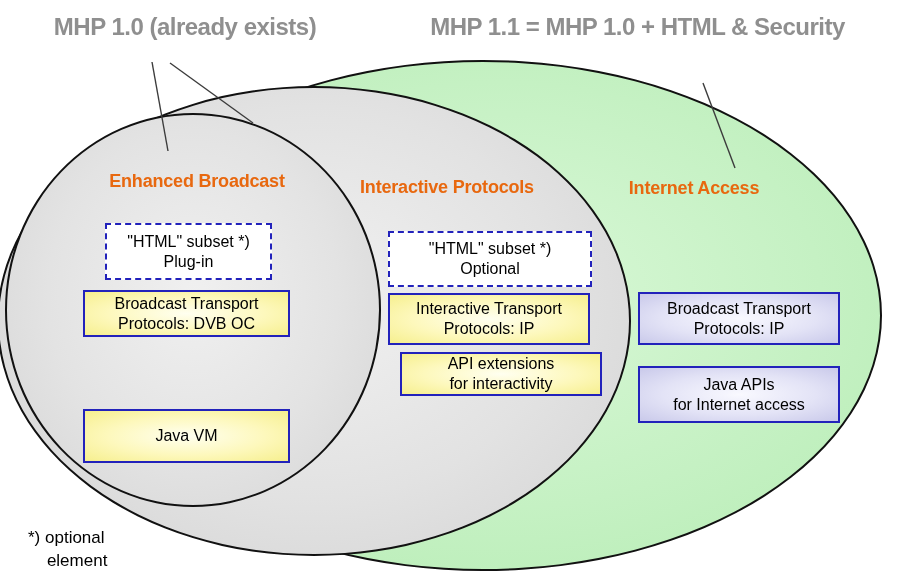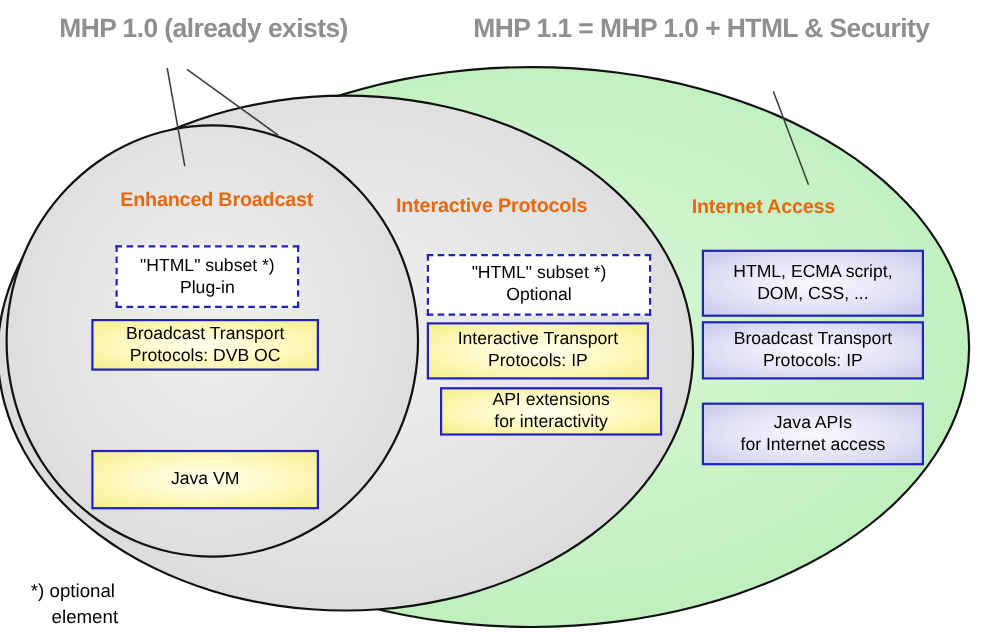--- a/index.html
+++ b/index.html
@@ -130,22 +130,20 @@
   <div class="box dashed" style="left:388px; top:231px; width:204px; height:56px;">
     <div>"HTML" subset *)</div>
     <div>Optional</div>
   </div>
   <div class="box yellow" style="left:388px; top:293px; width:202px; height:52px;">Interactive Transport
 Protocols: IP</div>
   <div class="box yellow" style="left:400px; top:352px; width:202px; height:44px;">API extensions
 for interactivity</div>
 
   <div class="sec-label" style="left:620px; top:178px; width:148px;">Internet Access</div>
-  <div class="box lavender" style="left:638px; top:227px; width:202px; height:61px;">HTML, ECMA script,
-DOM, CSS, ...</div>
   <div class="box lavender" style="left:638px; top:292px; width:202px; height:53px;">Broadcast Transport
 Protocols: IP</div>
   <div class="box lavender" style="left:638px; top:350px; width:202px; height:57px;margin-top:16px;">Java APIs
 for Internet access</div>
 
   <div class="footnote">*) optional
     element</div>
 
 </div>
 

